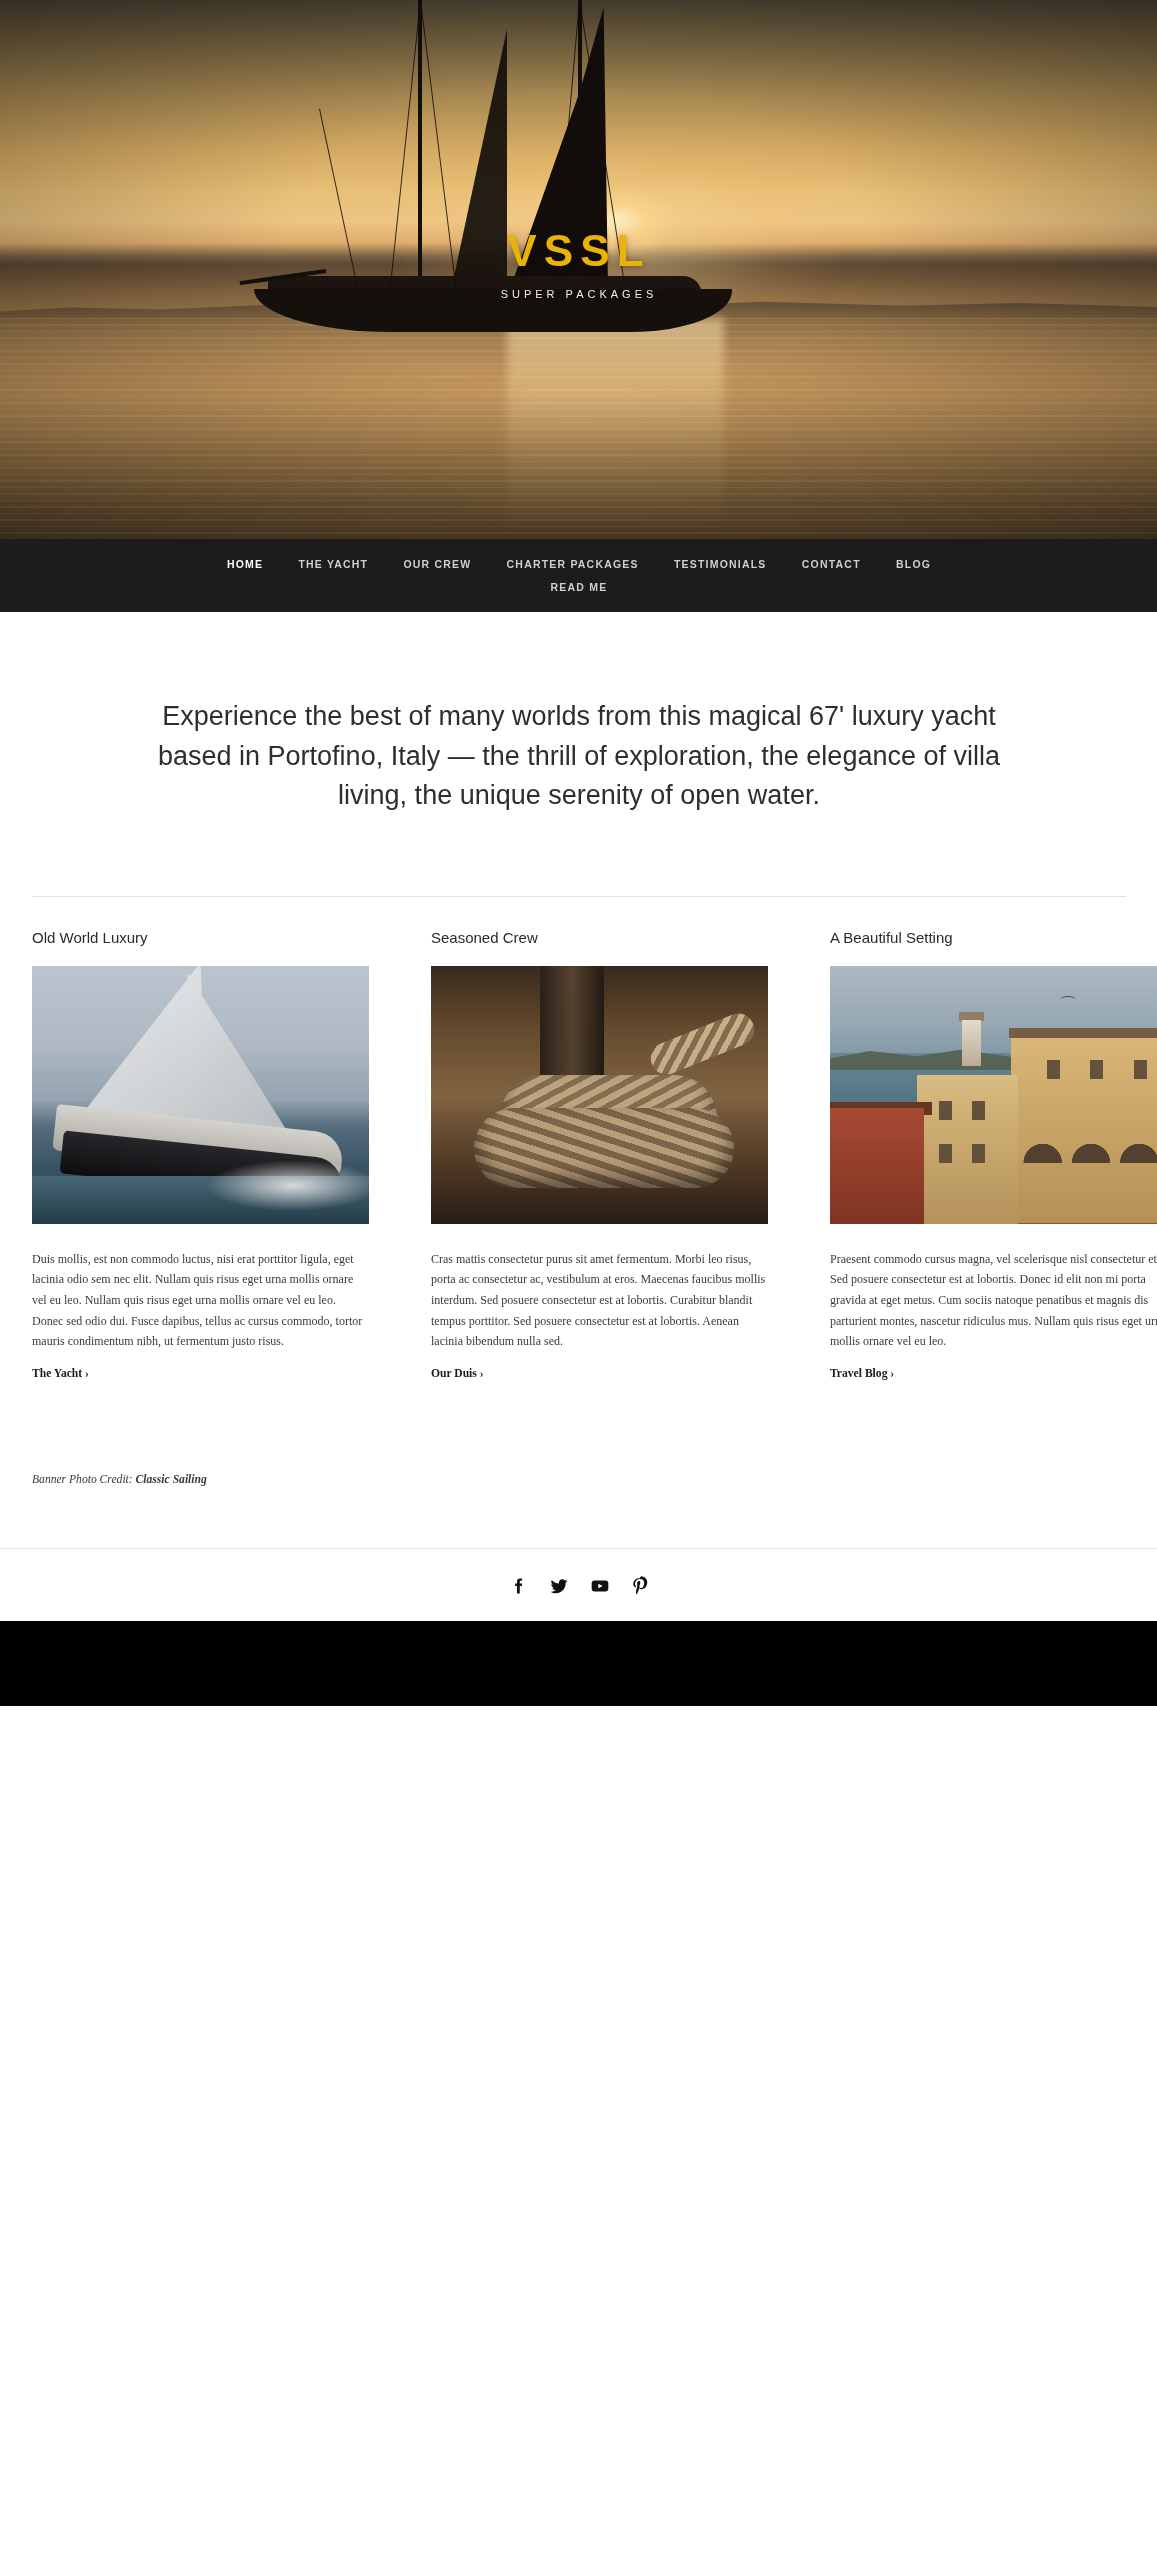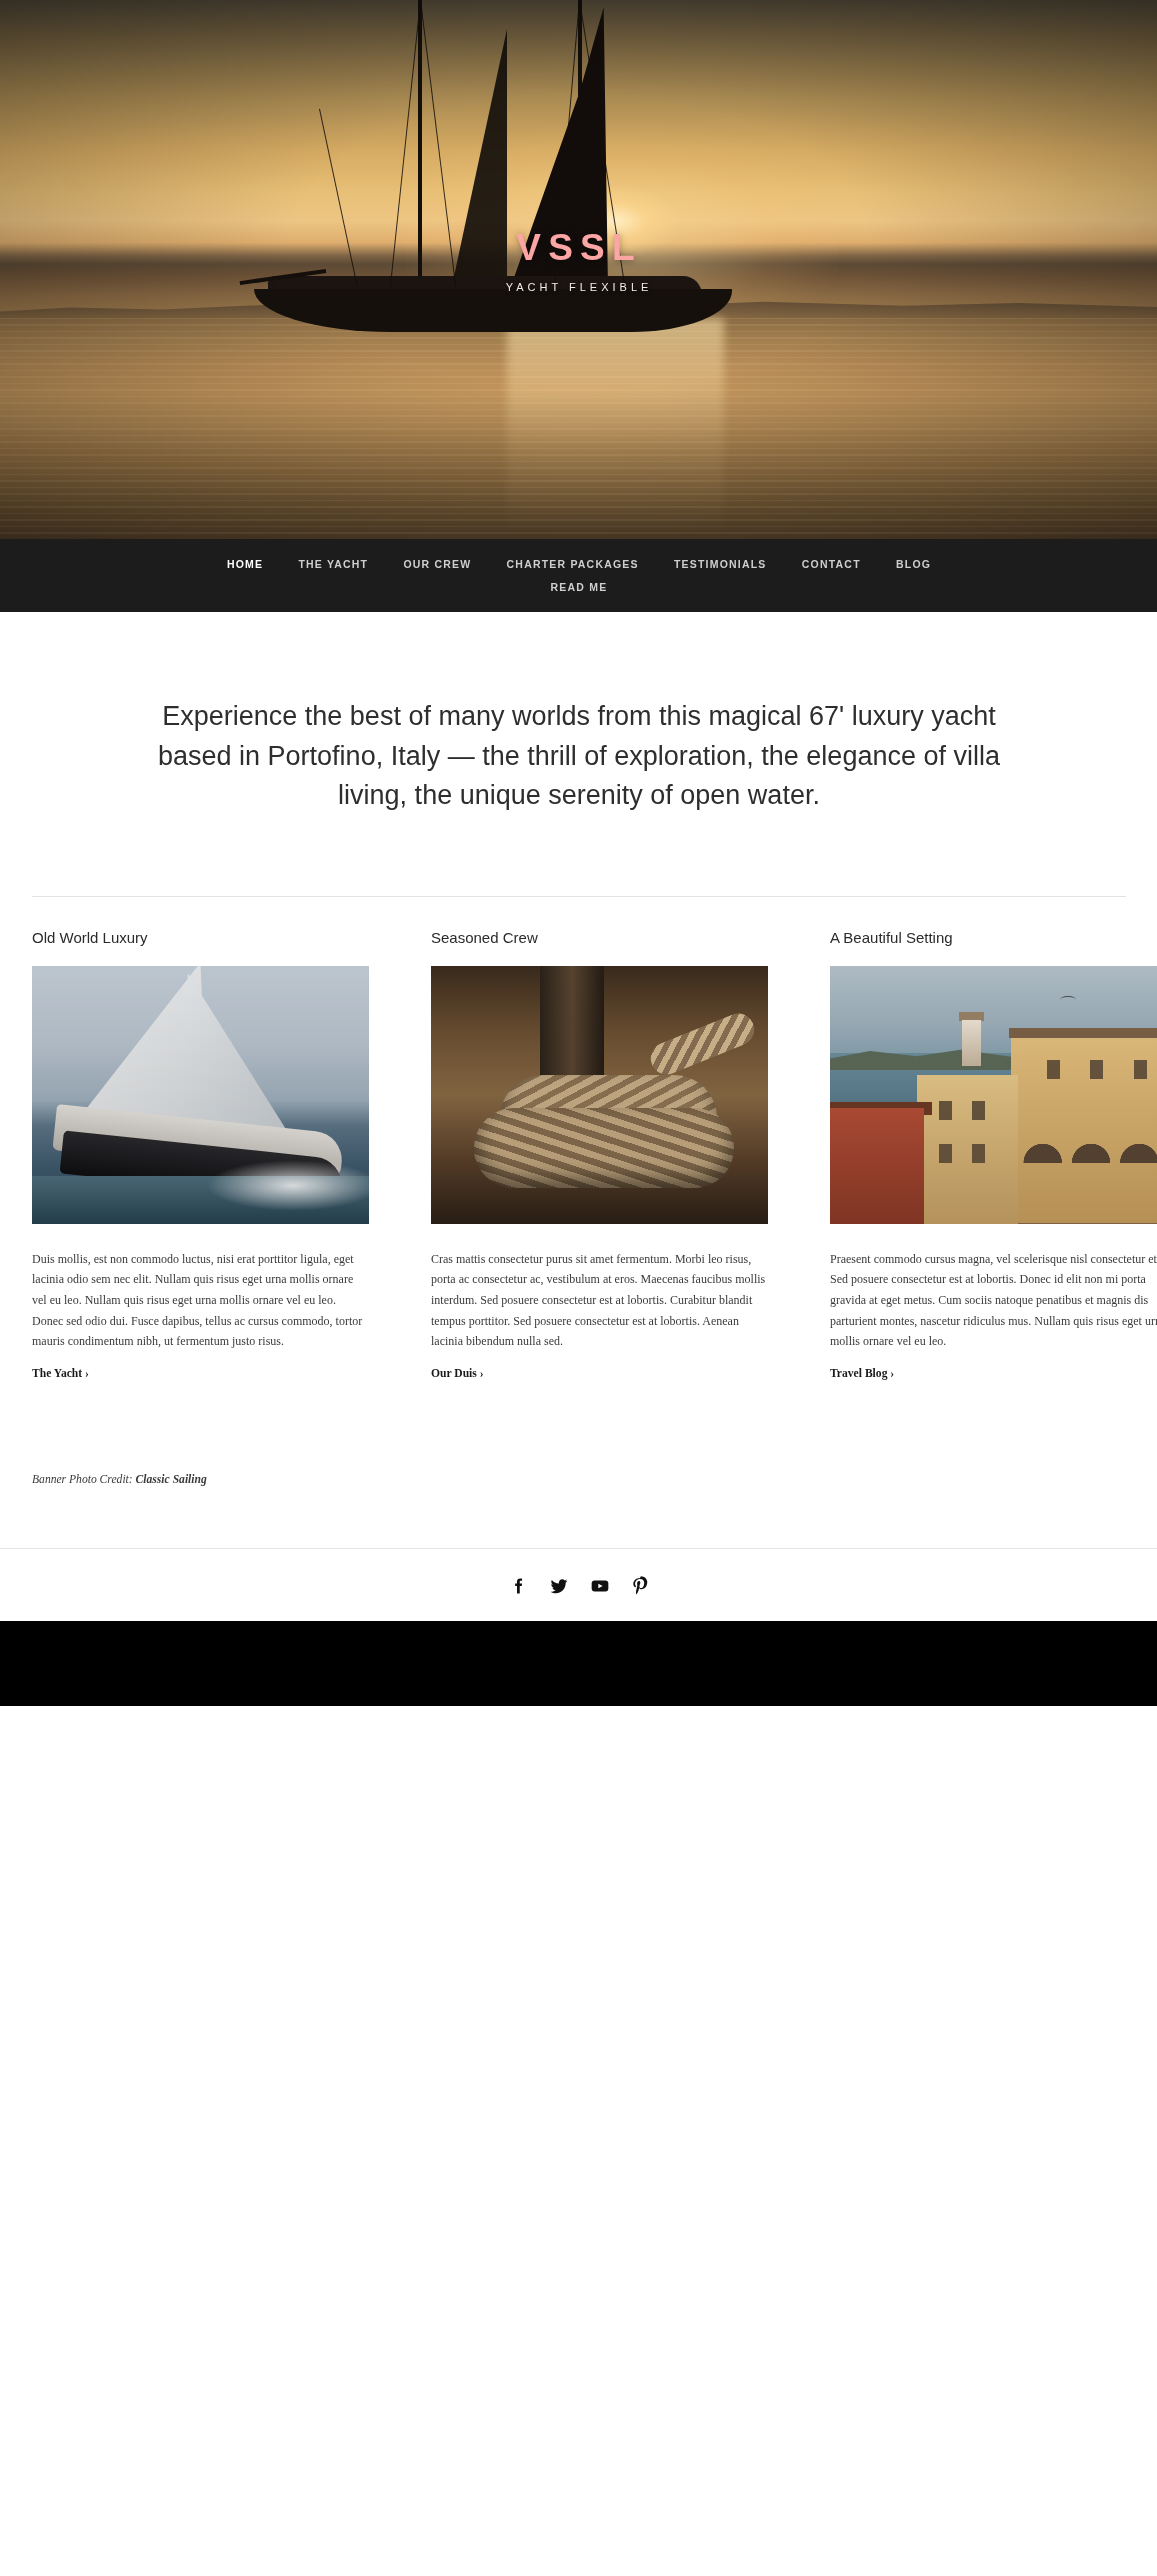--- a/index.html
+++ b/index.html
@@ -162,22 +162,22 @@
     position: absolute; inset: 0;
     background: radial-gradient(ellipse at 50% 45%, rgba(0,0,0,0) 35%, rgba(0,0,0,0.35) 100%);
   }
   .hero-title-wrap {
     position: absolute;
     left: 0; right: 0; top: 229px;
     text-align: center;
     z-index: 5;
   }
   .hero-title {
-    color: #fca5a5;
-    font-size: 37px;
+    color: #eab308;
+    font-size: 44px;
     font-weight: bold;
     letter-spacing: 7.2px;
     line-height: 1;
     text-shadow: 0 1.4px 7.2px rgba(0,0,0,0.35);
   }
   .hero-sub {
     margin-top: 14.5px;
     color: #f2efe9;
     font-size: 11px;
     letter-spacing: 4px;
@@ -448,21 +448,21 @@
     <div class="rig" style="left:181px; top:0px; width:1.4px; height:289px; transform: rotate(-7deg);"></div>
     <div class="rig" style="left:340px; top:0px; width:1.4px; height:289px; transform: rotate(5deg);"></div>
     <div class="rig" style="left:340px; top:0px; width:1.4px; height:289px; transform: rotate(-9deg);"></div>
     <div class="rig" style="left:80px; top:109px; width:1.4px; height:181px; transform: rotate(-12deg);"></div>
   </div>
 
   <div class="hero-vignette"></div>
 
   <div class="hero-title-wrap">
     <div class="hero-title">VSSL</div>
-    <div class="hero-sub">YACHT FLEXIBLE</div>
+    <div class="hero-sub">SUPER PACKAGES</div>
   </div>
 </div>
 
 <nav class="nav">
   <div class="nav-row">
     <a class="nav-item active">HOME</a>
     <a class="nav-item">THE YACHT</a>
     <a class="nav-item">OUR CREW</a>
     <a class="nav-item">CHARTER PACKAGES</a>
     <a class="nav-item">TESTIMONIALS</a>

